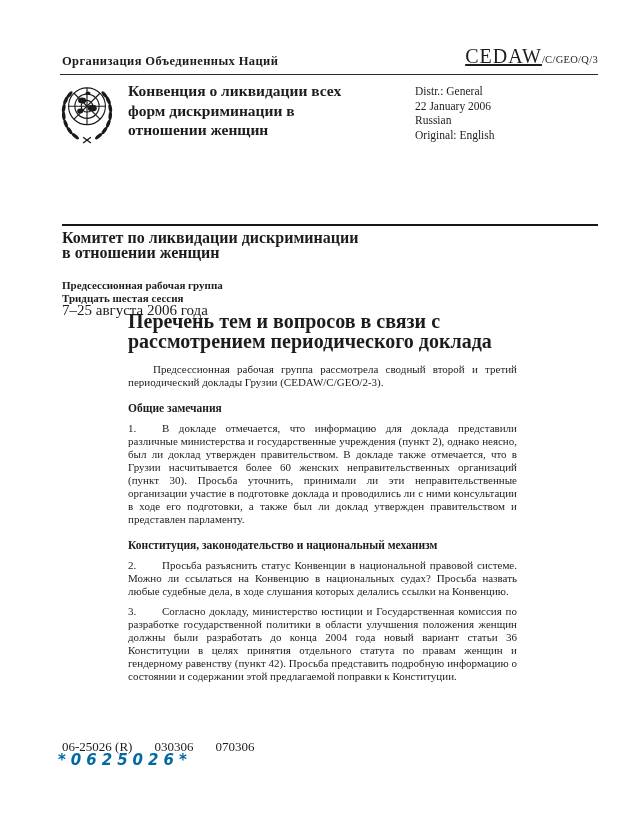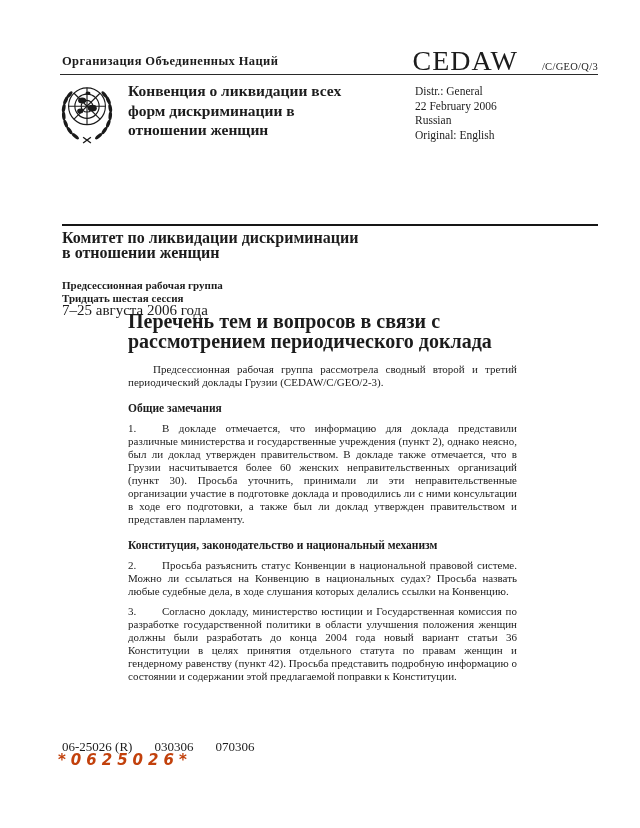--- a/index.html
+++ b/index.html
@@ -13,22 +13,22 @@
   }
   
   .org-name {
     position: absolute; left: 62px; top: 54px;
     font-size: 12.5px; letter-spacing: .4px; font-weight: bold;
   }
   .symbol-block {
     position: absolute; right: 42px; top: 45px;
     display: flex; align-items: baseline;
   }
-  .symbol-main { font-size: 28px; letter-spacing: 1px; }
-  .symbol-suffix { font-size: 10.5px; letter-spacing: .3px; margin-left: 24px; }
+  .symbol-main { font-size: 20px; letter-spacing: 1px; text-decoration: underline; }
+  .symbol-suffix { font-size: 10.5px; letter-spacing: .3px; }
   .rule-thin {
     position: absolute; left: 60px; top: 74px;
     width: 538px; height: 1px; background: #2a2a2a;
   }
   .emblem { position: absolute; left: 56px; top: 80px; width: 62px; height: 66px; }
   .conv-title {
     position: absolute; left: 128px; top: 81px; width: 235px;
     font-size: 15.5px; font-weight: bold; line-height: 19.5px;
   }
   .meta-block {
@@ -54,21 +54,21 @@
   .sec-heading { margin: 13px 0 0 0; font-size: 11.5px; font-weight: bold; line-height: 13px; }
   .num-para { margin: 7px 0 0 0; }
   .pnum { display: inline-block; width: 34px; }
   
   .footer-codes { position: absolute; left: 62px; top: 739px; font-size: 13px; }
   .footer-codes span { margin-right: 22px; }
   .barcode {
     position: absolute; left: 58px; top: 751px;
     font-family: "DejaVu Sans", sans-serif;
     font-weight: bold; font-style: italic;
-    font-size: 15px; letter-spacing: 5px; color: #c2410c;
+    font-size: 15px; letter-spacing: 5px; color: #0369a1;
   }
   .emblem svg { width: 100%; height: 100%; }
 </style>
 </head>
 <body>
 
 <div class="page">
 
   <div class="org-name">Организация Объединенных Наций</div>
 
@@ -116,21 +116,21 @@
         <line x1="28" y1="65" x2="36" y2="59"></line>
         <line x1="36" y1="65" x2="28" y2="59"></line>
       </g>
     </svg>
   </div>
 
   <div class="conv-title">Конвенция о ликвидации всех форм дискриминации в отношении женщин</div>
 
   <div class="meta-block">
     <div>Distr.: General</div>
-    <div>22 February 2006</div>
+    <div>22 January 2006</div>
     <div>Russian</div>
     <div>Original: English</div>
   </div>
 
   <div class="rule-thick"></div>
 
   <div class="session">
     <div class="committee-line">Комитет по ликвидации дискриминации</div>
     <div class="committee-line">в отношении женщин</div>
     <div class="wg-line">Предсессионная рабочая группа</div>

